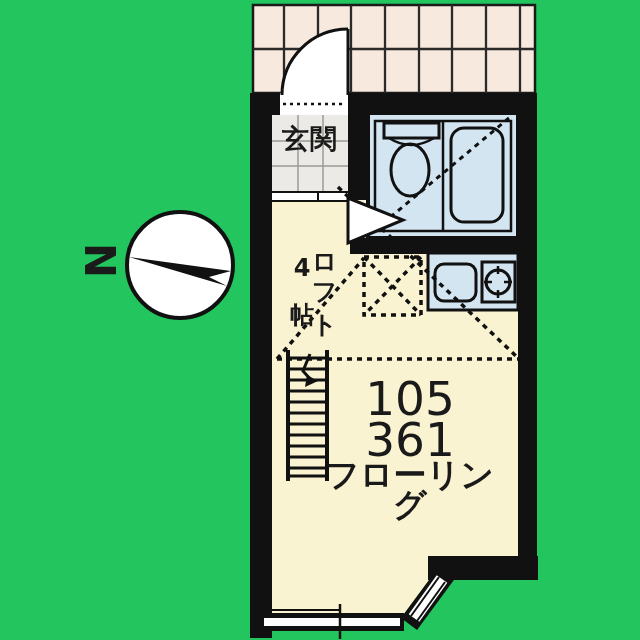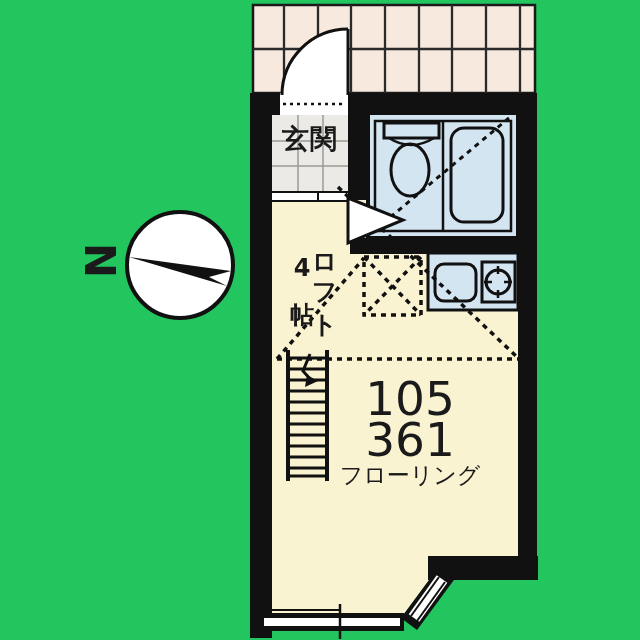--- a/index.html
+++ b/index.html
@@ -9,21 +9,21 @@
   }
   .plan-svg{position:absolute;left:0;top:0;}
   .lbl{position:absolute;color:#1a1a1a;white-space:nowrap;}
   .lbl-entrance{left:272px;top:121px;width:76px;text-align:center;font-size:27px;font-weight:600;letter-spacing:1px;}
   .lbl-vert{writing-mode:vertical-rl;text-orientation:upright;}
   .lbl-loft-kana{left:308px;top:237px;font-size:25px;font-weight:600;letter-spacing:1px;}
   .lbl-loft-size{left:286px;top:254px;font-size:24px;font-weight:600;}
   .room-text{position:absolute;left:310px;top:378px;width:200px;text-align:center;}
   .room-text .unit{font-size:47px;line-height:41px;font-weight:500;}
   .room-text .room{font-size:37px;line-height:40px;font-weight:600;}
-  .room-text .floor{font-size:23px;line-height:30px;font-weight:400;}
+  .room-text .floor{font-size:33px;line-height:30px;font-weight:700;}
   .lbl-north{left:84px;top:236px;font-size:42px;font-weight:bold;transform:rotate(-90deg);transform-origin:50% 50%;}
 </style>
 </head>
 <body>
 
 <div class="canvas">
 
   <svg class="plan-svg" width="640" height="640" viewBox="0 0 640 640">
 
     <g>

